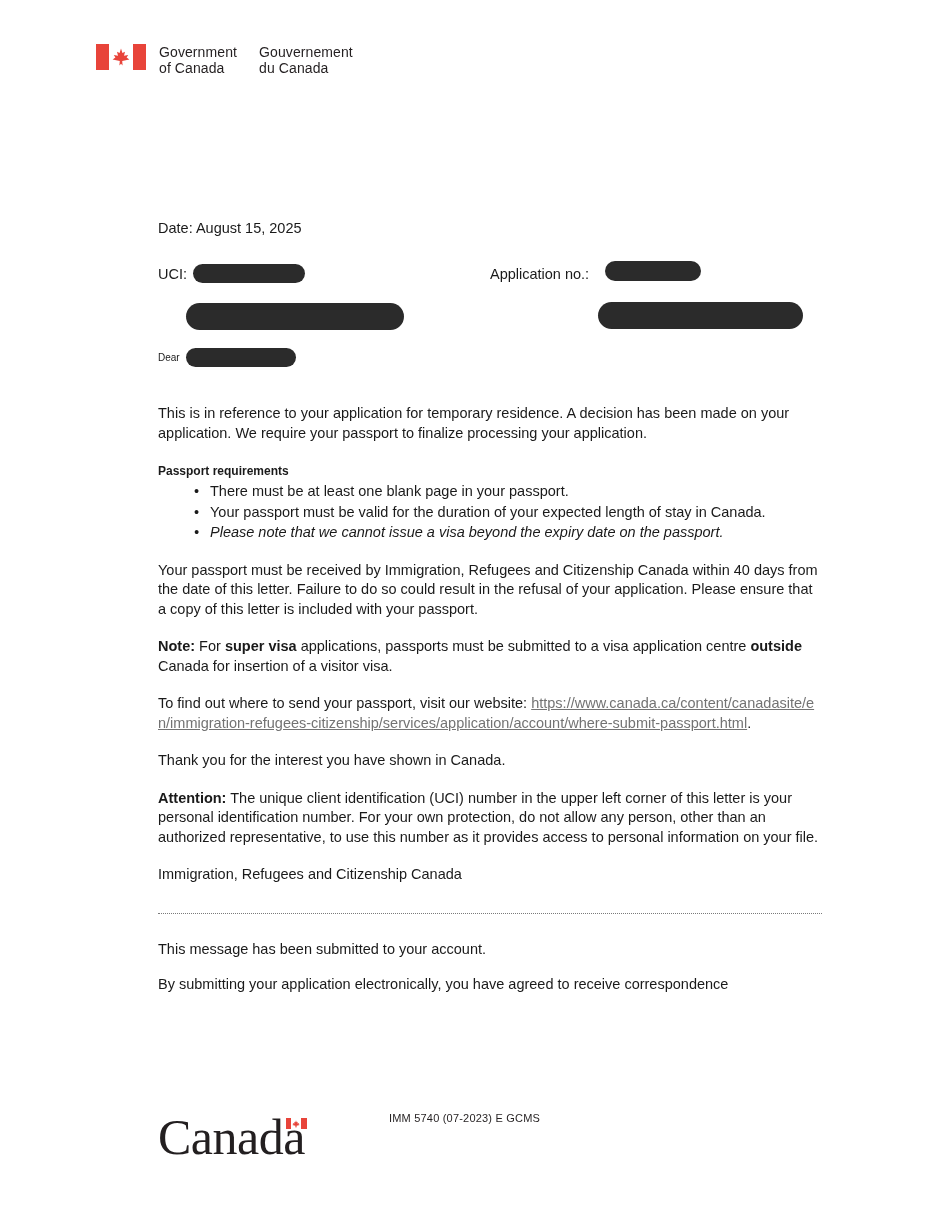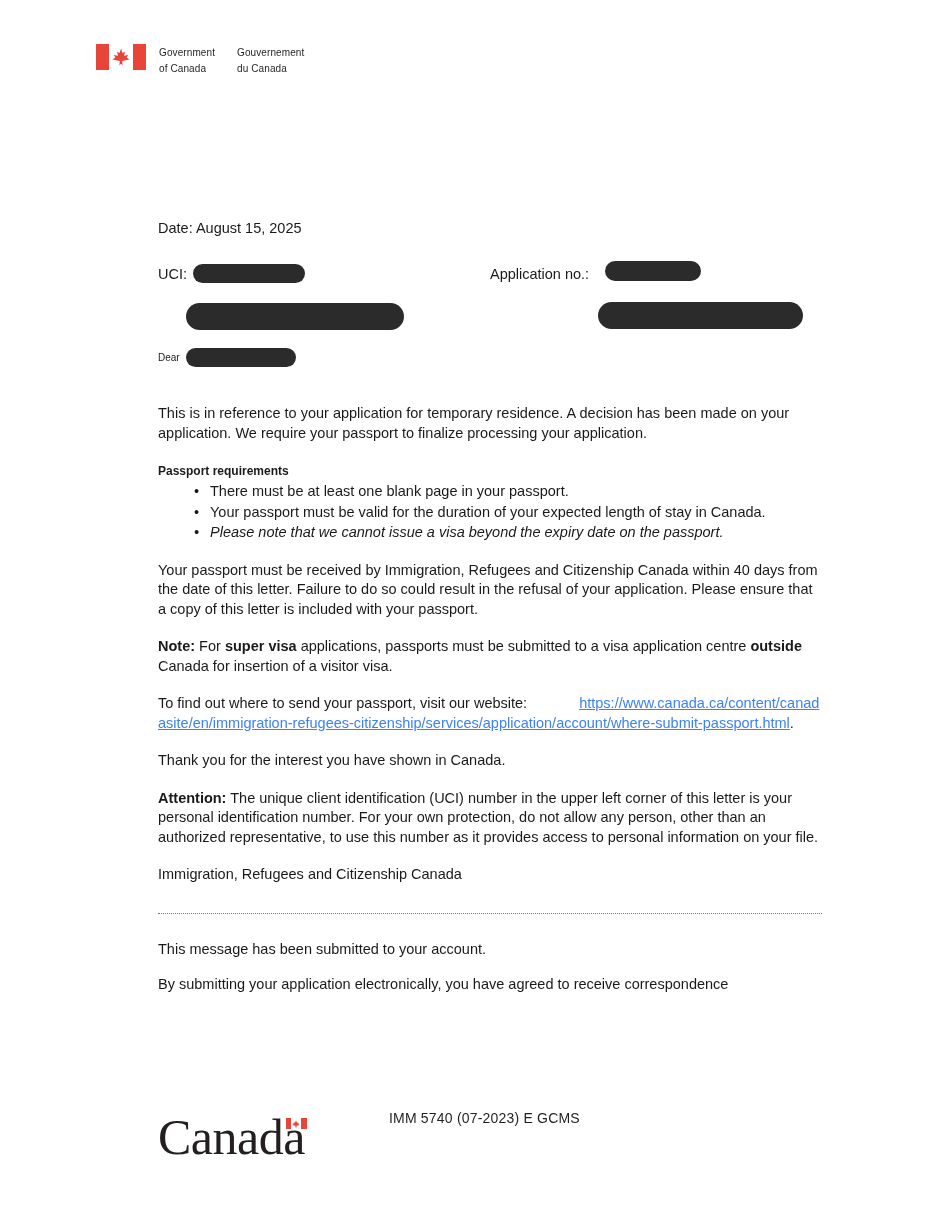--- a/index.html
+++ b/index.html
@@ -47,21 +47,21 @@
     position: absolute;
     left: 50%;
     top: 50%;
     transform: translate(-50%, -50%);
     width: 20px;
     height: 20px;
   }
   .wordmark-text {
     display: flex;
     gap: 22px;
-    font-size: 10px;
+    font-size: 14px;
     line-height: 15.5px;
     color: #231f20;
     letter-spacing: 0.1px;
     padding-top: 1px;
   }
   .wordmark-text span { display: block; white-space: pre-line; }
 
   
   .letter {
     position: absolute;
@@ -136,24 +136,23 @@
   }
   ul.req-list li::before {
     content: "\2022";
     position: absolute;
     left: -16px;
     top: 0;
   }
   ul.req-list li.italic { font-style: italic; }
 
   .doc-link {
-    color: #3b82f6;
+    color: #737373;
     text-decoration: underline;
     word-break: break-all;
-    margin-left: 48px;
   }
   .dotted-rule {
     border: none;
     border-top: 1px dotted #7a7a7a;
     margin: 28px 0 26px 0;
     height: 0;
   }
 
   
   .footer {
@@ -191,21 +190,21 @@
   .canada-flag .cbar.right { right: 0; }
   .canada-flag .cleaf {
     position: absolute;
     left: 50%;
     top: 50%;
     transform: translate(-50%, -50%);
     width: 9px;
     height: 9px;
   }
   .form-code {
-    font-size: 14px;
+    font-size: 11px;
     line-height: 12px;
     color: #231f20;
     letter-spacing: 0.2px;
     margin-left: 84px;
     margin-bottom: 25px;
     white-space: nowrap;
   }
 </style>
 </head>
 <body>

